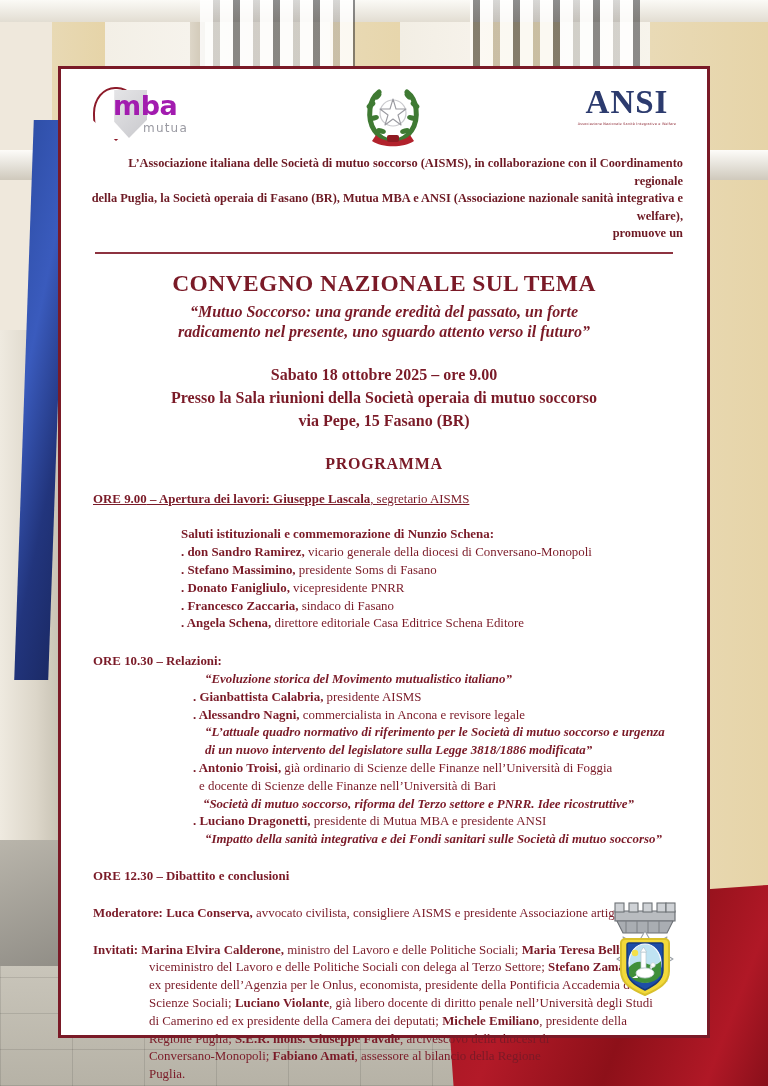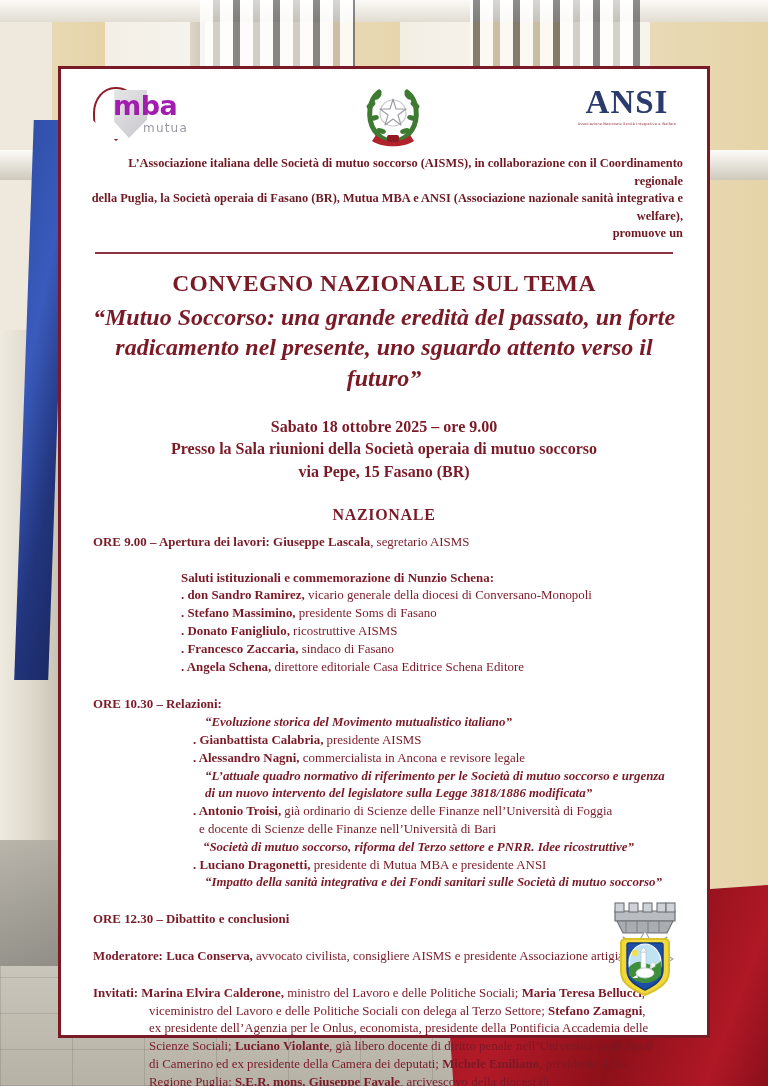--- a/index.html
+++ b/index.html
@@ -173,21 +173,21 @@
   .title-main {
     text-align: center;
     font-size: 23.5px;
     font-weight: bold;
     color: #7a1a27;
     letter-spacing: .4px;
     margin-top: 16px;
   }
   .title-sub {
     text-align: center;
-    font-size: 24px;
+    font-size: 16px;
     font-weight: bold;
     font-style: italic;
     color: #7a1a27;
     line-height: 1.28;
     margin-top: 5px;
   }
 
   .when {
     text-align: center;
     font-size: 16px;
@@ -206,21 +206,21 @@
     margin-top: 22px;
   }
 
   .body-col { padding: 0 4px 0 14px; color: #7a1a27; }
 
   .ln { font-size: 12.9px; line-height: 1.38; color: #7a1a27; }
   .ln b { font-weight: bold; }
   .ln i { font-style: italic; font-weight: bold; }
   .thin { font-weight: normal; }
 
-  .blk-open { margin-top: 10px; }
+  .blk-open { margin-top: 18px; text-decoration: underline; }
   .indent1 { margin-left: 88px; }
   .indent-rel { margin-left: 100px; }
   .blk-greet { margin-top: 18px; }
   .blk-rel { margin-top: 20px; }
   .blk-deb { margin-top: 19px; }
   .blk-mod { margin-top: 19px; }
   .blk-inv { margin-top: 19px; }
   .hang { padding-left: 52px; text-indent: -52px; }
   .hang-inv { padding-left: 56px; text-indent: -56px; }
 
@@ -301,33 +301,33 @@
     <div>“Mutuo Soccorso: una grande eredità del passato, un forte</div>
     <div>radicamento nel presente, uno sguardo attento verso il futuro”</div>
   </div>
 
   <div class="when">
     <div>Sabato 18 ottobre 2025 – ore 9.00</div>
     <div>Presso la Sala riunioni della Società operaia di mutuo soccorso</div>
     <div>via Pepe, 15 Fasano (BR)</div>
   </div>
 
-  <div class="programma">NAZIONALE</div>
+  <div class="programma">PROGRAMMA</div>
 
   <div class="body-col">
 
     <div class="ln blk-open">
       <b>ORE   9.00</b><b> – Apertura dei lavori:  </b><b>Giuseppe Lascala</b><span class="thin">, segretario AISMS</span>
     </div>
 
     <div class="ln blk-greet indent1">
       <div><b>Saluti istituzionali e commemorazione di Nunzio Schena:</b></div>
       <div><b>. don Sandro Ramirez,</b><span class="thin"> vicario generale della diocesi di Conversano-Monopoli</span></div>
       <div><b>. Stefano Massimino,</b><span class="thin"> presidente Soms di Fasano</span></div>
-      <div><b>. Donato Fanigliulo,</b><span class="thin"> ricostruttive AISMS</span></div>
+      <div><b>. Donato Fanigliulo,</b><span class="thin"> vicepresidente PNRR</span></div>
       <div><b>. Francesco Zaccaria,</b><span class="thin"> sindaco di Fasano</span></div>
       <div><b>. Angela Schena,</b><span class="thin"> direttore editoriale Casa Editrice Schena Editore</span></div>
     </div>
 
     <div class="ln blk-rel">
       <div><b>ORE 10.30</b><b>  – Relazioni:</b></div>
 
       <div class="indent-rel">
 
         <div>

